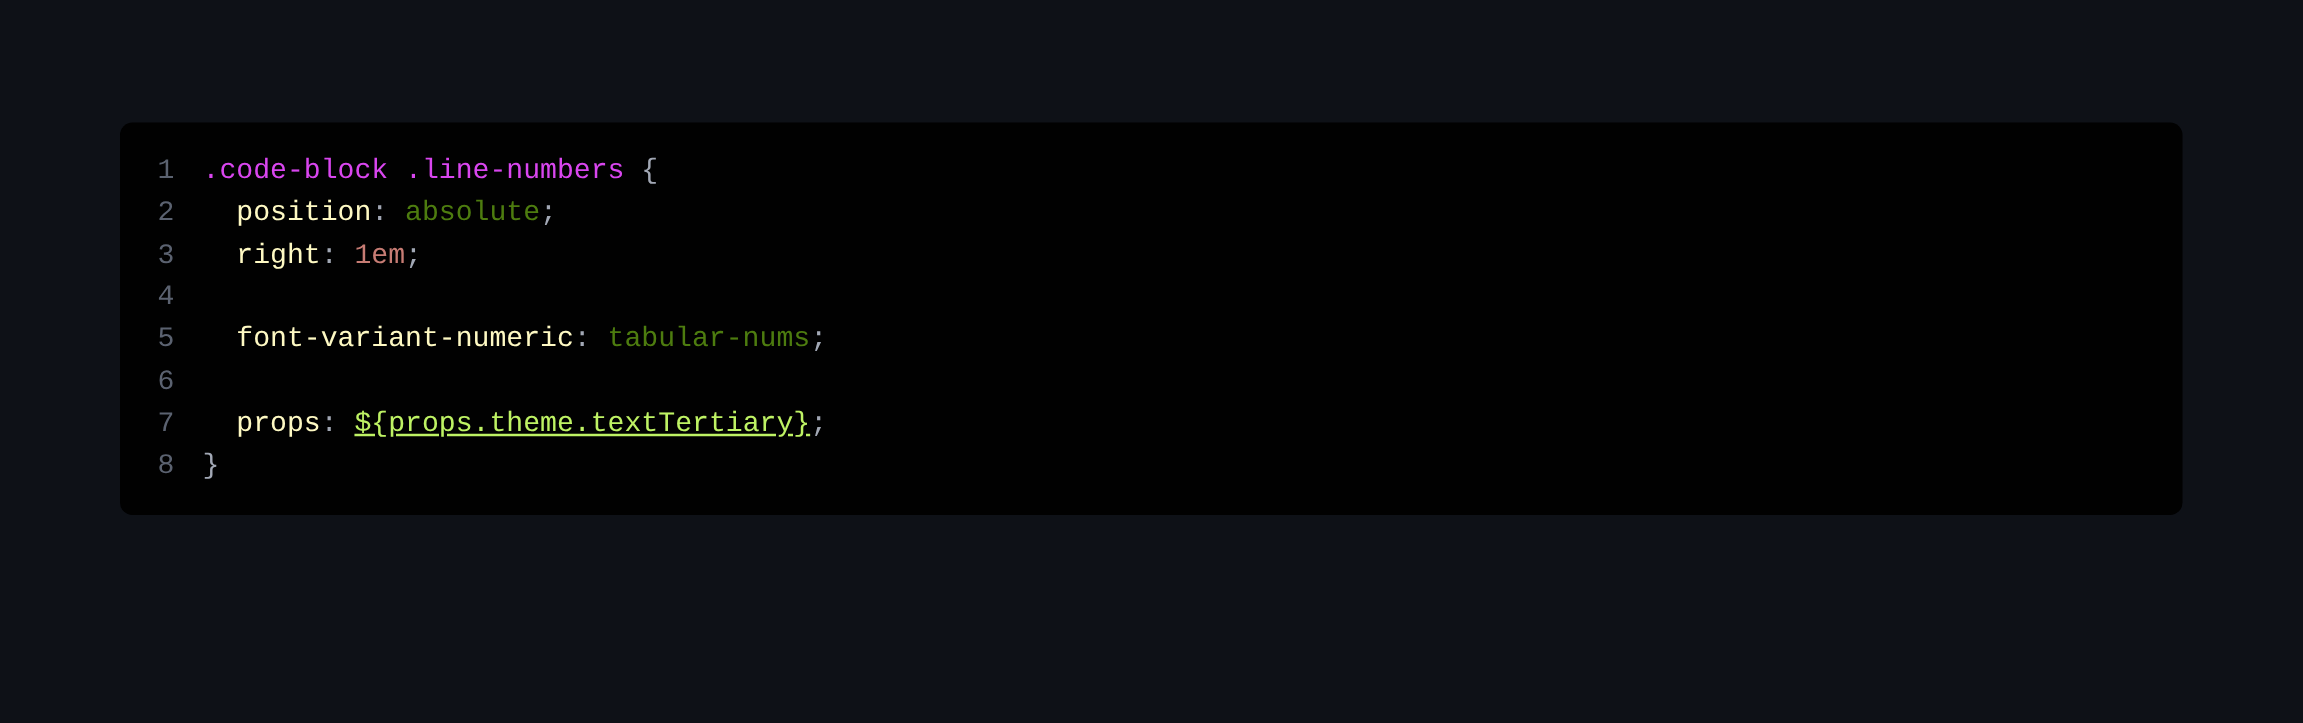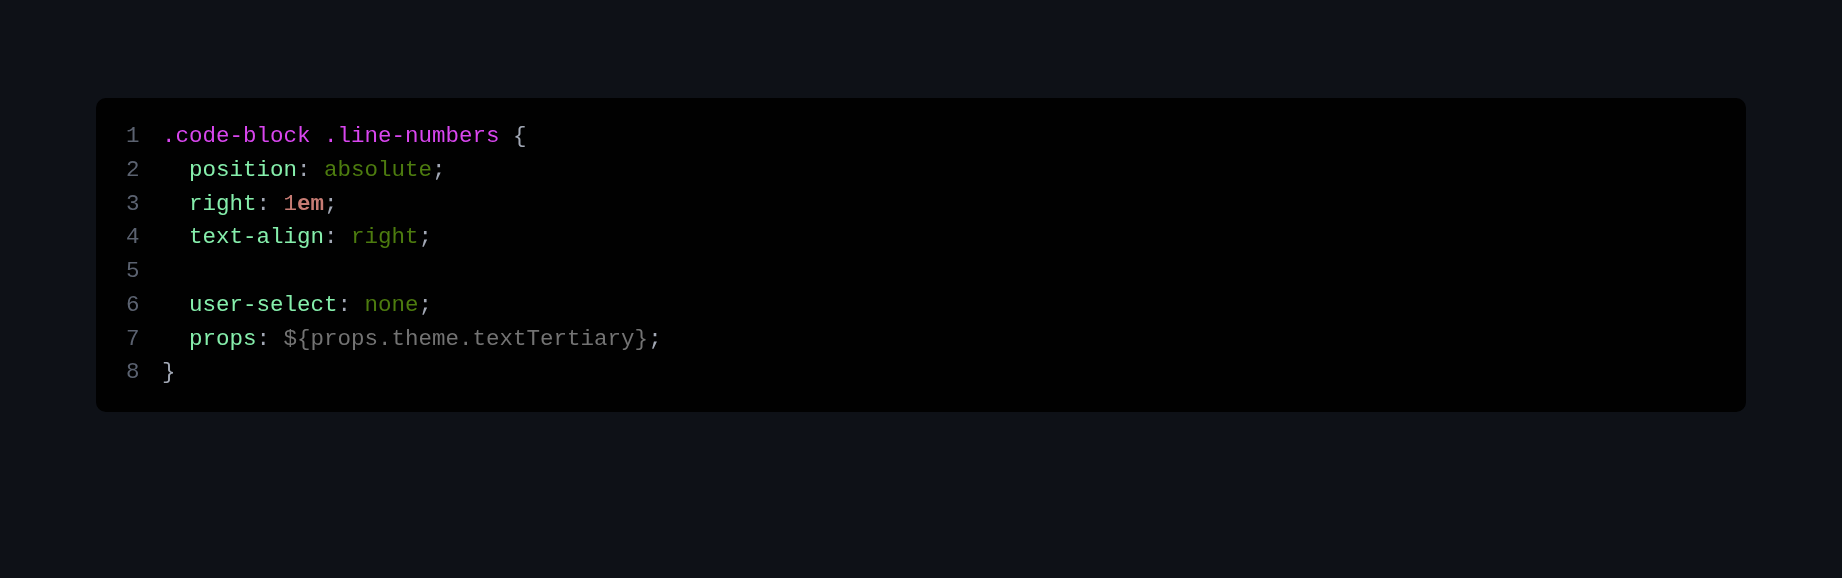--- a/index.html
+++ b/index.html
@@ -32,52 +32,51 @@
     text-align: left;
     color: #5b6270;
     user-select: none;
     flex: 0 0 auto;
   }
   .code {
     color: #e3e6ec;
   }
   .tok-selector { color: #d946ef; }
   .tok-punct    { color: #a2a8b5; }
-  .tok-prop     { color: #86efac; }
+  .tok-prop     { color: #fef9c3; }
   .tok-value    { color: #4d7c0f; }
-  .tok-unit     { color: #c77c74; font-weight: bold; }
+  .tok-unit     { color: #c77c74; }
   .tok-num      { color: #c77c74; }
-  .tok-interp   { color: #737373; }
+  .tok-interp   { color: #bef264; text-decoration: underline; }
 </style>
 </head>
 <body>
 
 <div class="code-container">
   <div class="code-line">
     <span class="gutter">1</span>
     <span class="code"><span></span><span class="tok-selector">.code-block</span><span> </span><span class="tok-selector">.line-numbers</span><span> </span><span class="tok-punct">{</span></span>
   </div>
   <div class="code-line">
     <span class="gutter">2</span>
     <span class="code"><span>  </span><span class="tok-prop">position</span><span class="tok-punct">:</span><span class="tok-value"> absolute</span><span class="tok-punct">;</span></span>
   </div>
   <div class="code-line">
     <span class="gutter">3</span>
     <span class="code"><span>  </span><span class="tok-prop">right</span><span class="tok-punct">:</span><span> </span><span class="tok-num">1</span><span class="tok-unit">em</span><span class="tok-punct">;</span></span>
   </div>
   <div class="code-line">
     <span class="gutter">4</span>
-    <span class="code"><span>  </span><span class="tok-prop">text-align</span><span class="tok-punct">:</span><span class="tok-value"> right</span><span class="tok-punct">;</span></span>
   </div>
   <div class="code-line">
     <span class="gutter">5</span>
+    <span class="code"><span>  </span><span class="tok-prop">font-variant-numeric</span><span class="tok-punct">:</span><span class="tok-value"> tabular-nums</span><span class="tok-punct">;</span></span>
   </div>
   <div class="code-line">
     <span class="gutter">6</span>
-    <span class="code"><span>  </span><span class="tok-prop">user-select</span><span class="tok-punct">:</span><span class="tok-value"> none</span><span class="tok-punct">;</span></span>
   </div>
   <div class="code-line">
     <span class="gutter">7</span>
     <span class="code"><span>  </span><span class="tok-prop">props</span><span class="tok-punct">:</span><span> </span><span class="tok-interp">${props.theme.textTertiary}</span><span class="tok-punct">;</span></span>
   </div>
   <div class="code-line">
     <span class="gutter">8</span>
     <span class="code"><span></span><span class="tok-punct">}</span></span>
   </div>
 </div>

